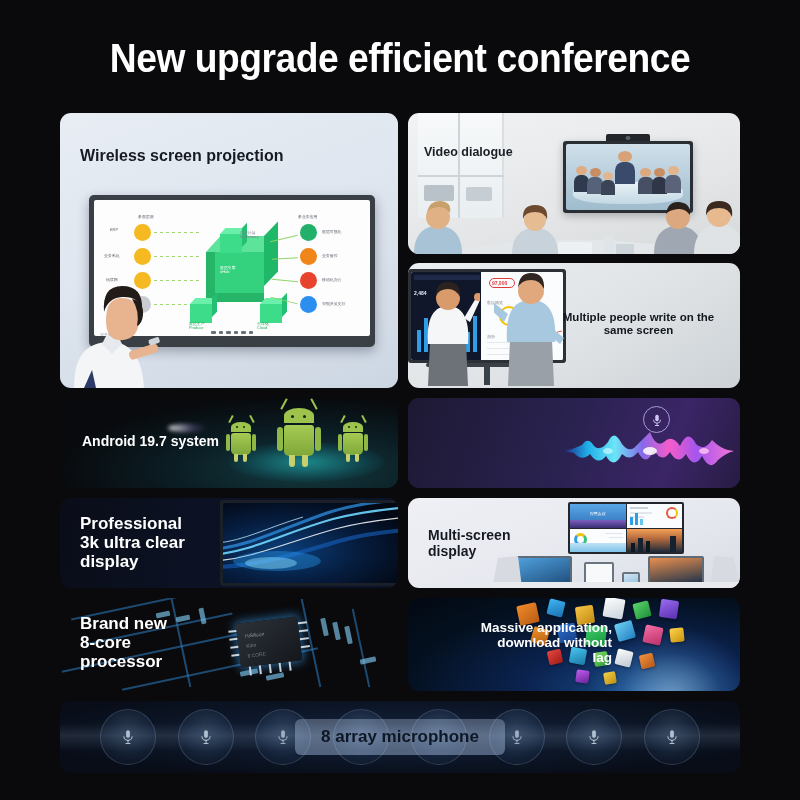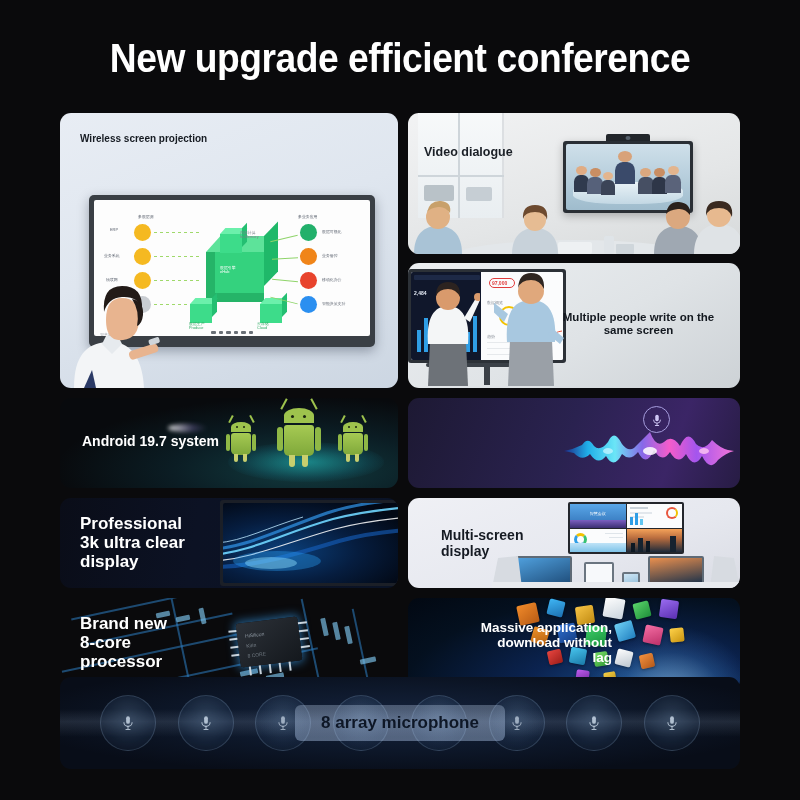--- a/index.html
+++ b/index.html
@@ -39,21 +39,21 @@
     font-weight: bold;
     line-height: 1.12;
     white-space: pre-line;
   }
 
   
   #p-wireless {
     left: 0; top: 0; width: 338px; height: 275px;
     background: linear-gradient(160deg,#e8edf4 0%,#dfe6ef 45%,#ccd6e2 100%);
   }
-  #p-wireless .panel-label { left: 20px; top: 20px; font-size: 10px; color: #161b22; }
+  #p-wireless .panel-label { left: 20px; top: 34px; font-size: 16px; color: #161b22; }
   .iwb { position: absolute; left: 29px; top: 82px; width: 286px; height: 152px;
          background: #3a3f45; border-radius: 5px; padding: 5px 5px 11px 5px;
          box-shadow: 0 4px 12px rgba(20,30,50,.35); }
   .iwb-screen { width: 100%; height: 100%; background: #fdfdfd; border-radius: 2px;
                 position: relative; overflow: hidden; }
   .iwb-chin { position: absolute; left: 50%; transform: translateX(-50%); bottom: 2px;
               width: 42px; height: 3px; display: flex; gap: 3px; }
   .iwb-chin i { flex: 1; background: #6a7077; border-radius: 1px; }
   .cube { position: absolute; background: #2fd07a; }
   .cube-main { left: 112px; top: 52px; width: 58px; height: 50px; background:#34d27e;
@@ -160,21 +160,21 @@
   .tv4k { position:absolute; right:-4px; top:2px; width:182px; height:86px;
           background:#1b1f27; border-radius:3px; padding:3px; }
   .tv4k-in { width:100%;height:100%;position:relative;overflow:hidden;border-radius:2px;
              background: radial-gradient(ellipse at 35% 60%,#0b3f7a 0%,#061d3f 45%,#020814 85%); }
 
   
   #p-screens {
     left: 348px; top: 385px; width: 332px; height: 90px;
     background: linear-gradient(160deg,#eff0f5 0%,#e6e8ef 60%,#dadce4 100%);
   }
-  #p-screens .panel-label { left: 20px; top: 30px; font-size: 14px; color: #151a22; margin-left: 13px; }
+  #p-screens .panel-label { left: 20px; top: 30px; font-size: 14px; color: #151a22; }
   .ms-tv { position:absolute; left:160px; top:4px; width:116px; height:52px;
            background:#23262c; border-radius:2px; padding:2px; }
   .ms-grid { width:100%; height:100%; display:grid; grid-template-columns:1fr 1fr;
              grid-template-rows:1fr 1fr; gap:1px; background:#23262c; }
   .ms-cell { overflow:hidden; position:relative; }
   .dev { position:absolute; bottom:0; }
   .dev .scr { border-radius:1px; overflow:hidden; }
   .dev .base { background:#9aa1ab; border-radius:0 0 2px 2px; }
 
   
@@ -197,21 +197,21 @@
     background: radial-gradient(ellipse at 70% 100%,#1a4f8c 0%,#0b2350 35%,#04101f 72%,#020812 100%);
   }
   #p-apps .panel-label { left: 14px; top: 22px; width: 190px; text-align: right;
                          font-size: 13.5px; color: #ffffff; }
   .appcube { position:absolute; border-radius:2px; box-shadow:0 1px 3px rgba(0,0,0,.4); }
   .rays { position:absolute; left:55%; bottom:-6px; width:160px; height:70px;
           background: radial-gradient(ellipse at 50% 100%,rgba(180,225,255,.55) 0%,rgba(90,160,230,.18) 45%,transparent 72%); }
 
   
   #p-mic {
-    left: 0; top: 564px; width: 680px; height: 92px;
+    left: 0; top: 588px; width: 680px; height: 72px;
     background: radial-gradient(ellipse at 50% 45%,#15233d 0%,#0d1729 45%,#080d18 80%);
   }
   .mic-row { position:absolute; left:50%; top:50%; transform:translate(-50%,-50%);
              width: 600px; height: 56px; display:flex; align-items:center;
              justify-content:space-between; }
   .mic-disc { width:56px; height:56px; border-radius:50%;
               background: radial-gradient(circle at 50% 40%,rgba(150,195,240,.22) 0%,rgba(90,140,200,.10) 60%,rgba(40,70,120,.04) 100%);
               border:1px solid rgba(175,210,245,.18);
               display:flex; align-items:center; justify-content:center; }
   .mic-band { position:absolute; left:0; top:50%; transform:translateY(-50%);

